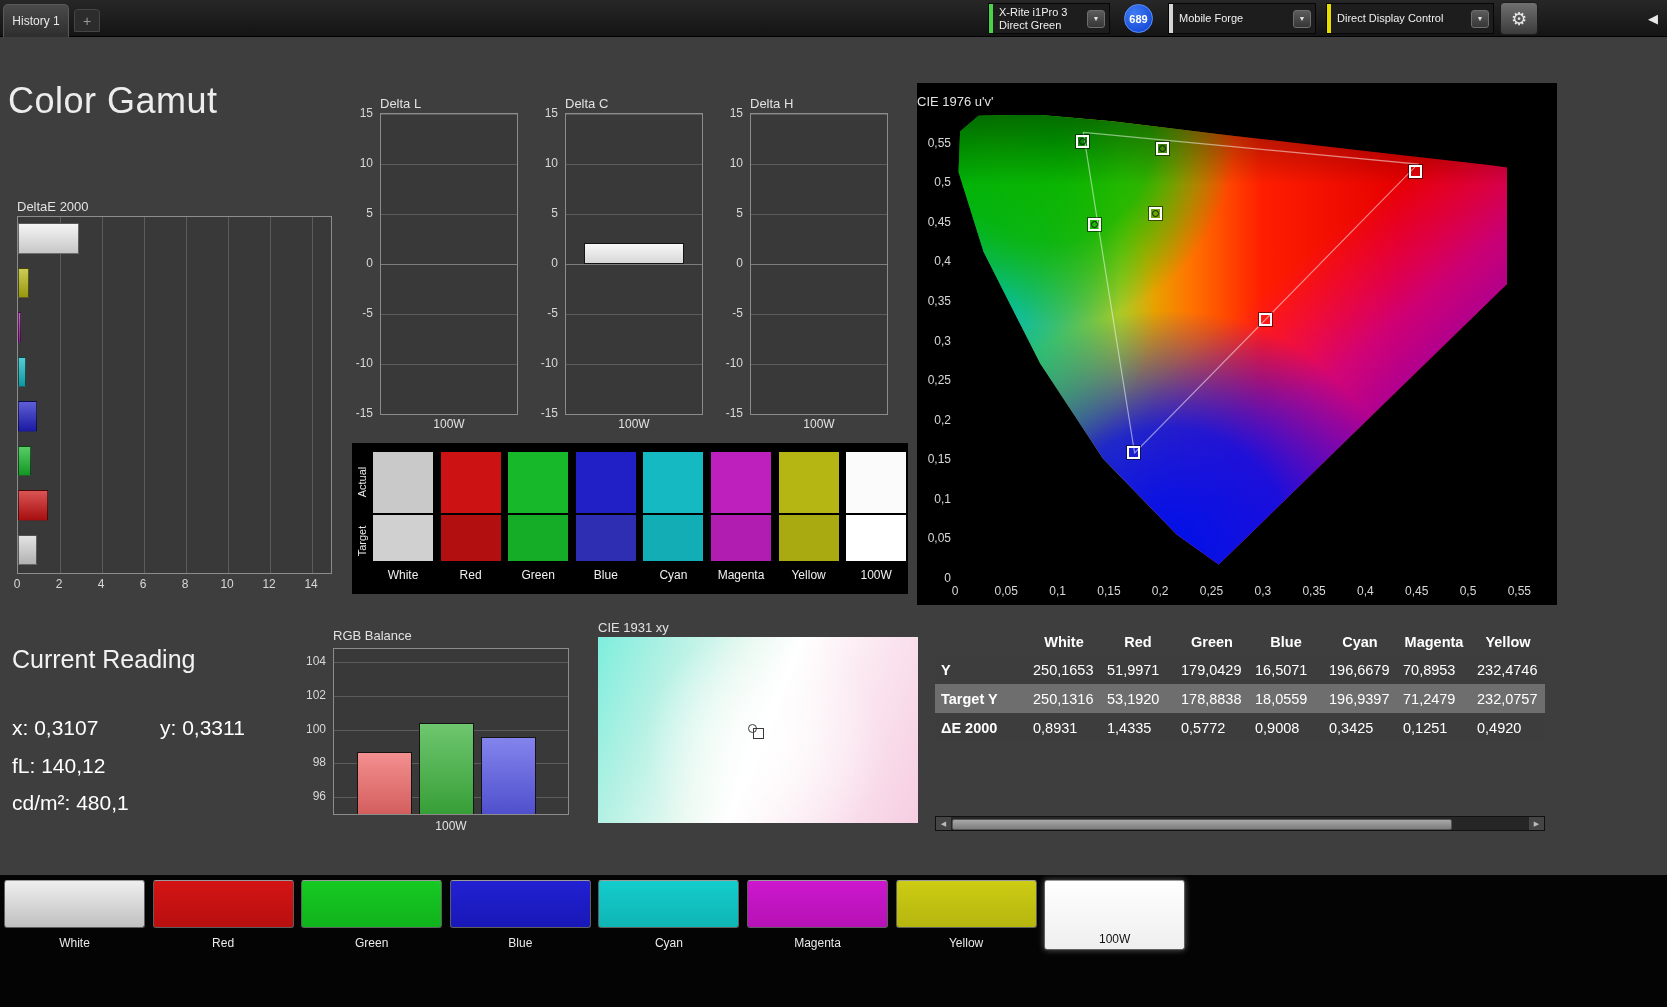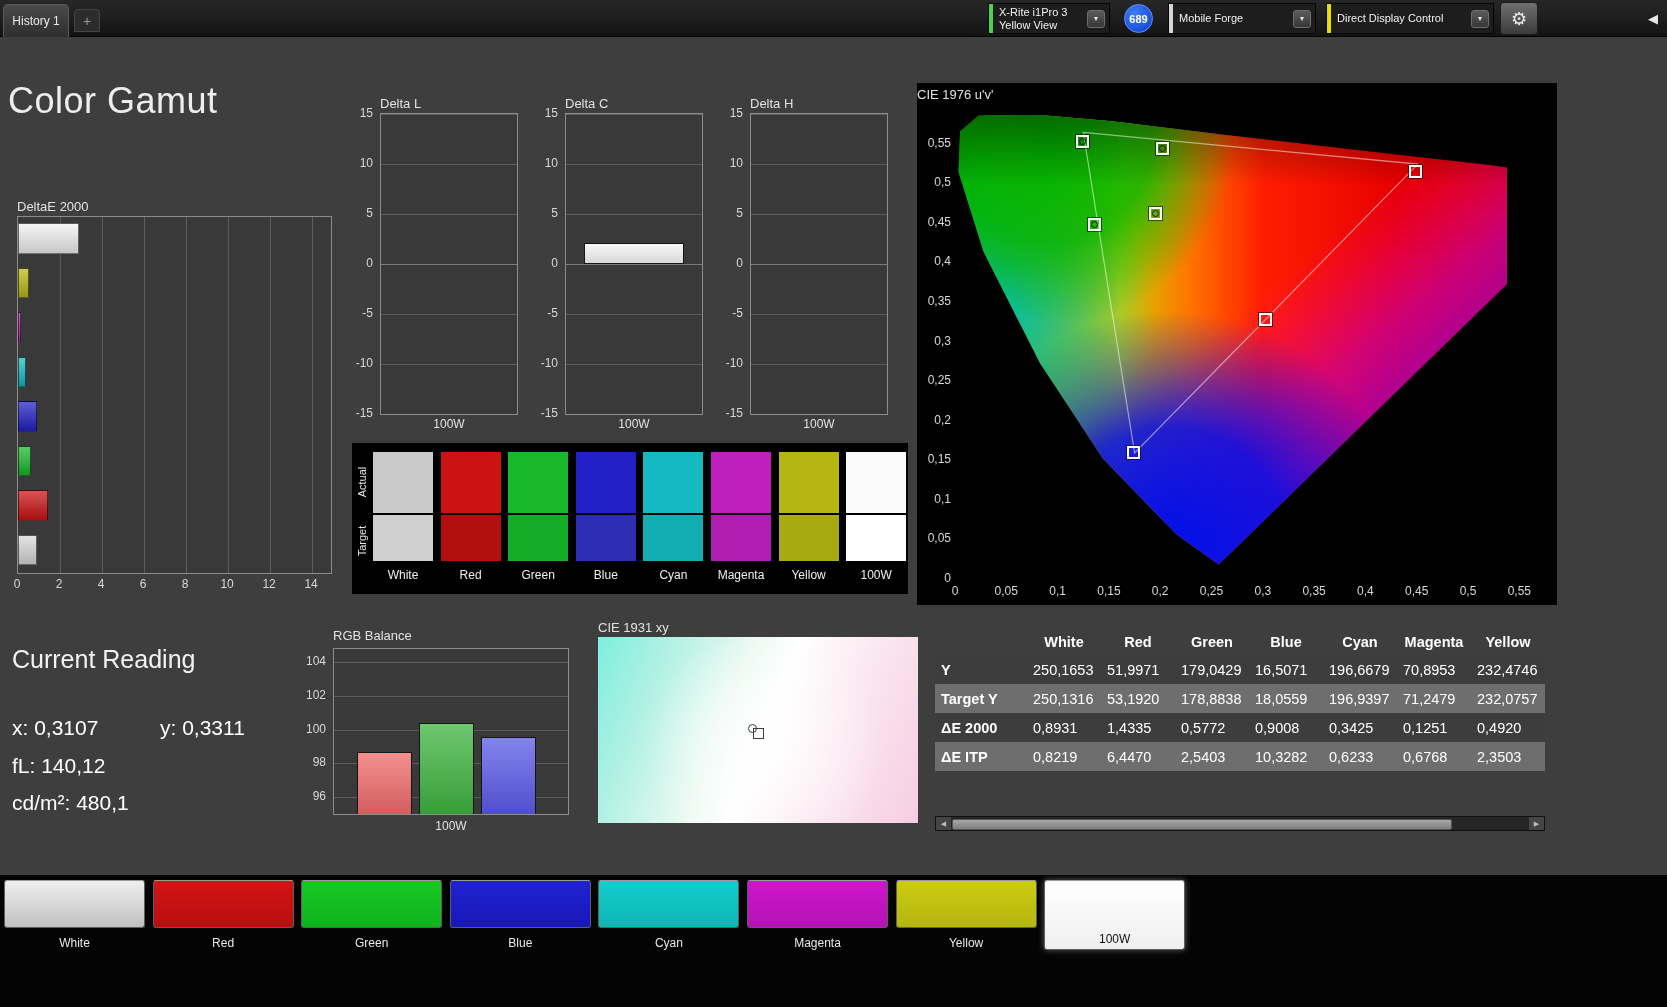--- a/index.html
+++ b/index.html
@@ -56,21 +56,21 @@
   #swatch-panel{position:absolute;left:352px;top:443px;width:556px;height:151px;background:#000}
   .vlabel{position:absolute;width:56px;text-align:center;color:#e8e8e8;font-size:11px;transform:rotate(-90deg)}
   .swatch-col{position:absolute;top:8px;width:62px}
   .swatch-a,.swatch-t{width:62px;border:1px solid #000}
   .swatch-a{height:63px}
   .swatch-t{height:48px}
   .swatch-label{position:absolute;top:117px;width:62px;text-align:center;color:#f0f0f0;font-size:12px}
 
   
   #cie-panel{position:absolute;left:917px;top:83px;width:640px;height:522px;background:#000}
-  #cie-title{left:0;top:4px;width:668px}
+  #cie-title{left:0;top:11px;width:668px}
   #cie-plot{position:absolute;left:38px;top:32px;width:552px;height:463px;overflow:hidden}
   .cie-marker{position:absolute;width:13px;height:13px;border:2px solid #fff;box-shadow:0 0 0 1px rgba(0,0,0,.55)}
   .cie-marker .inner-circle{position:absolute;left:1px;top:1px;width:7px;height:7px;border:1.5px solid #151515;border-radius:50%}
   #gamut-box{position:absolute;right:35px;bottom:32px;background:rgba(45,45,45,.92);padding:5px 13px;color:#fff;font-size:17px;font-weight:bold;white-space:nowrap}
   .cie-xtick{top:501px;width:44px;text-align:center;margin-left:-22px}
   .cie-ytick{left:2px;width:32px;text-align:right}
 
   
   #cr-heading{position:absolute;left:12px;top:645px;font-size:25px;color:#f2f2f2}
   .cr-val{position:absolute;color:#fff;font-size:21px}
@@ -121,21 +121,21 @@
         <span>History 1</span>
       </div>
     <div id="add-tab">
         <span>+</span>
       </div>
 
     <div class="dd" id="meter-dd">
       <div class="stripe" style="background:#4ad24a"></div>
       <div class="dd-text">
         <div>X-Rite i1Pro 3</div>
-        <div>Yellow View</div>
+        <div>Direct Green</div>
       </div>
       <div class="dd-arrow">▼</div>
     </div>
 
     <div id="badge-689">
         <span>689</span>
       </div>
 
     <div class="dd" id="source-dd">
       <div class="stripe" style="background:#d6d6d6"></div>
@@ -449,30 +449,20 @@
       <div class="trow r-dark">
         <div class="cell rowlabel">ΔE 2000</div>
         <div class="cell">0,8931</div>
         <div class="cell">1,4335</div>
         <div class="cell">0,5772</div>
         <div class="cell">0,9008</div>
         <div class="cell">0,3425</div>
         <div class="cell">0,1251</div>
         <div class="cell">0,4920</div>
       </div>
-      <div class="trow r-light">
-        <div class="cell rowlabel">ΔE ITP</div>
-        <div class="cell">0,8219</div>
-        <div class="cell">6,4470</div>
-        <div class="cell">2,5403</div>
-        <div class="cell">10,3282</div>
-        <div class="cell">0,6233</div>
-        <div class="cell">0,6768</div>
-        <div class="cell">2,3503</div>
-      </div>
     </div>
   <div id="table-scrollbar">
     <div class="sb-arrow">◀</div>
     <div id="sb-thumb"></div>
     <div class="sb-arrow" style="position:absolute;right:0">▶</div>
   </div>
 
   <div id="bottombar">
     <div id="color-buttons">
         <div class="color-btn" style="left: 4px;">

